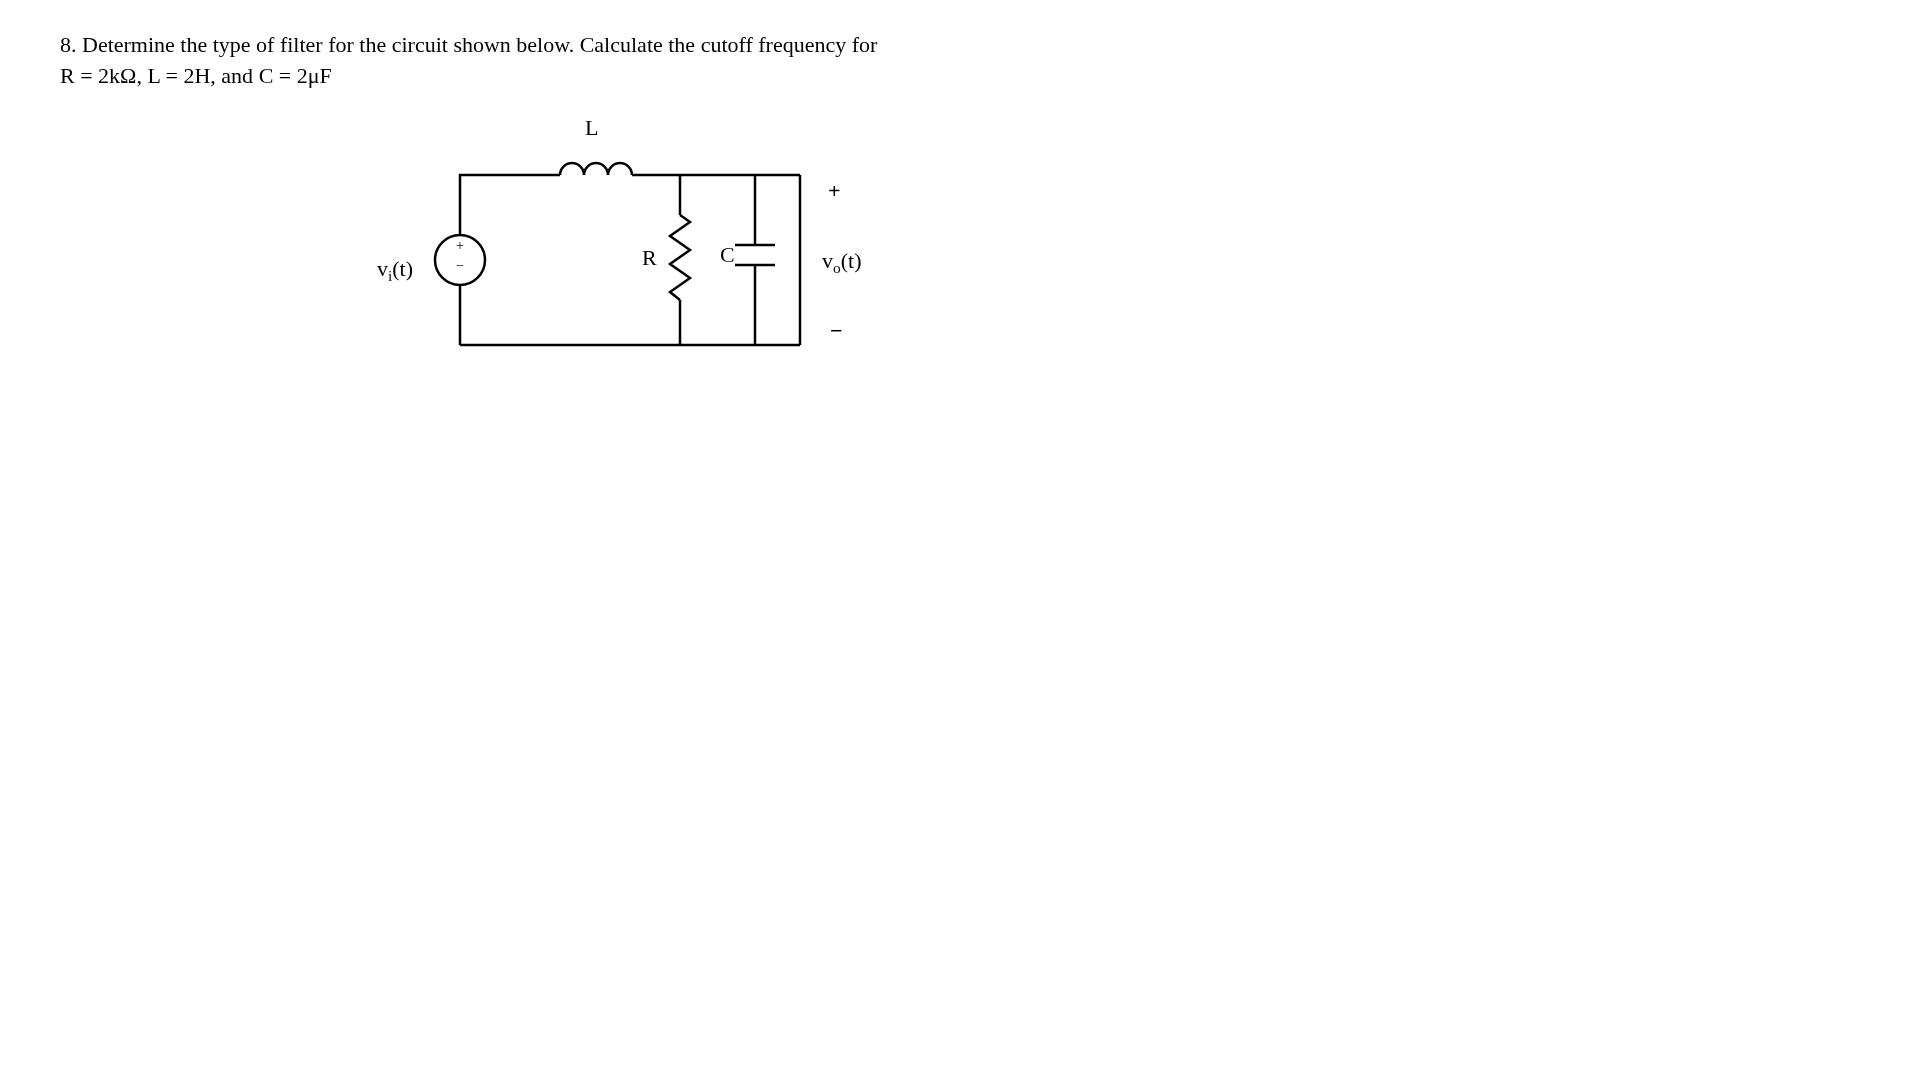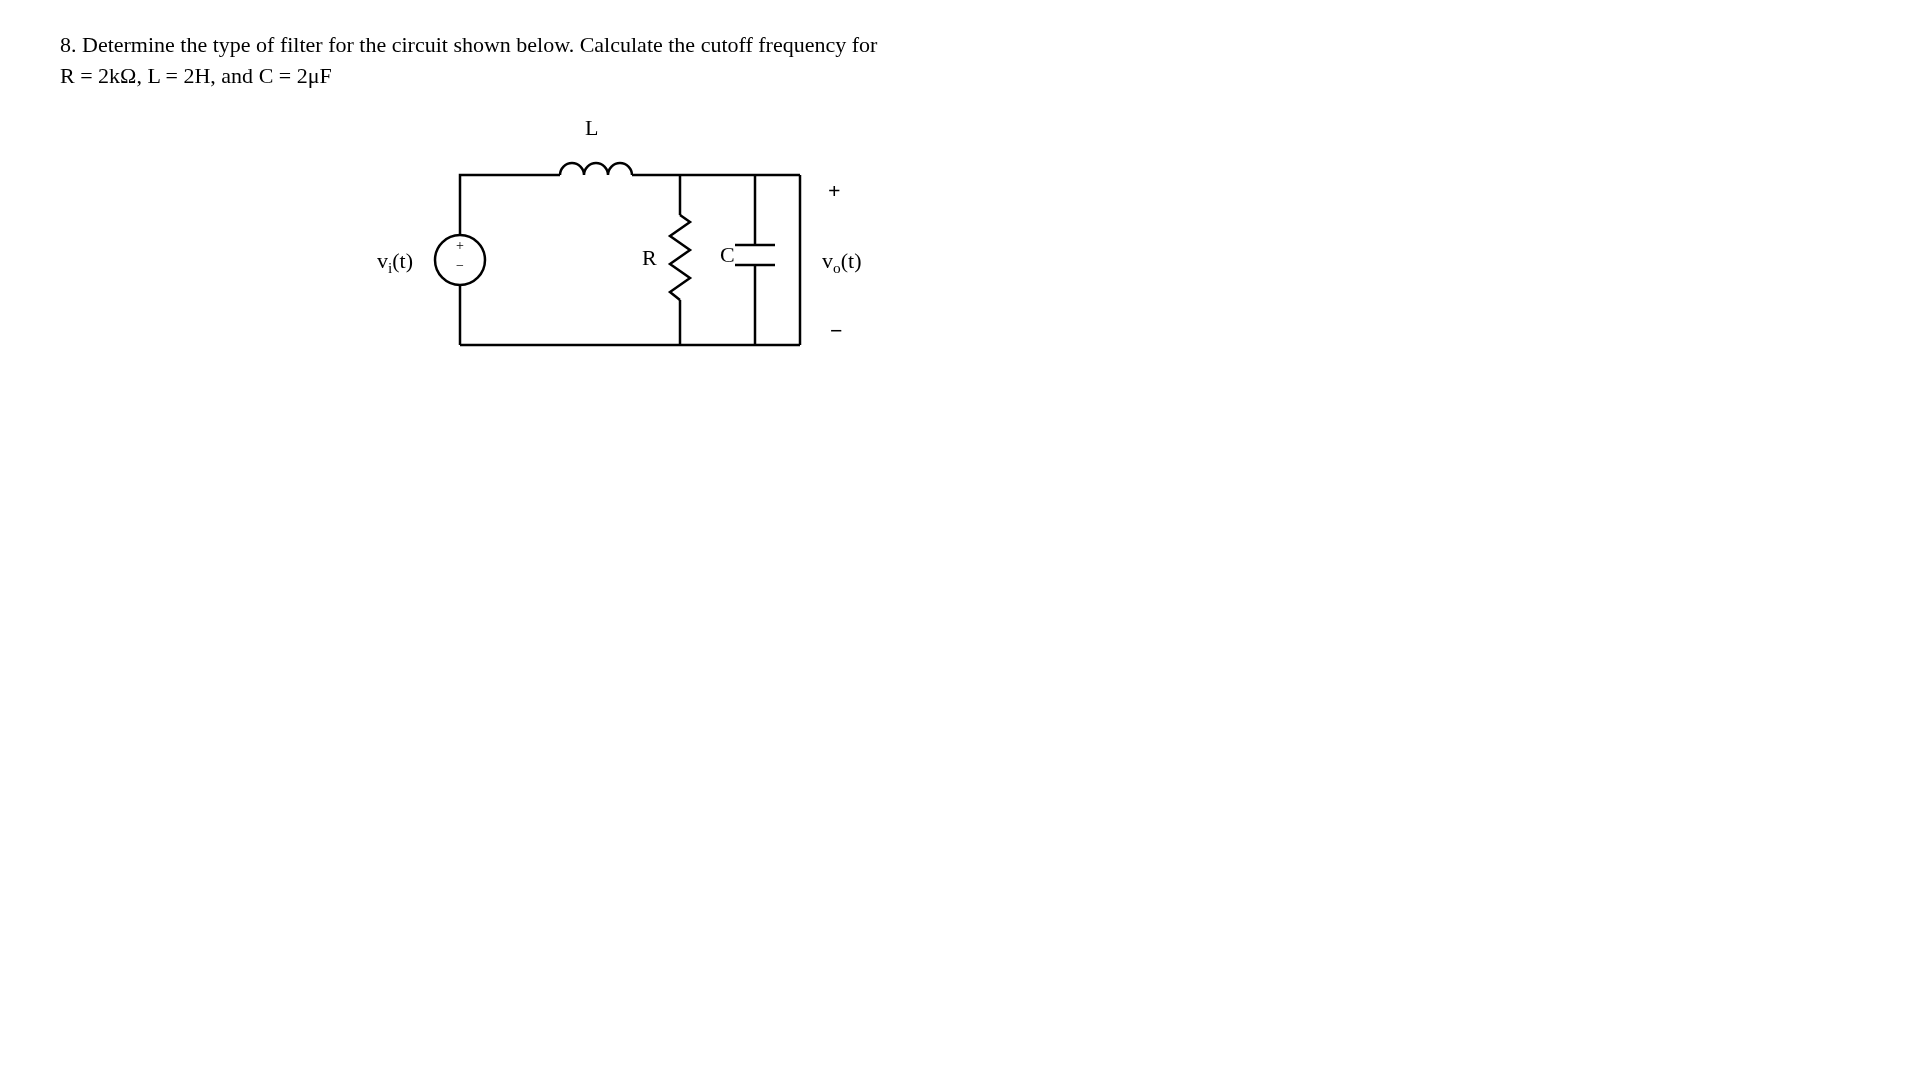--- a/index.html
+++ b/index.html
@@ -80,21 +80,21 @@
   
   <div class="label" style="left:205px; top:-5px;">L</div>
   
   
   <div class="label" style="left:262px; top:125px;">R</div>
   
   
   <div class="label" style="left:340px; top:122px;">C</div>
   
   
-  <div class="label" style="left:-3px; top:128px;">
+  <div class="label" style="left:-3px; top:136px;">
     <span>v</span><sub>i</sub><span>(t)</span>
   </div>
   
   
   <div class="label" style="left:442px; top:128px;">
     <span>v</span><sub>o</sub><span>(t)</span>
   </div>
   
   
   <div class="label" style="left:448px; top:58px; font-weight:bold;">+</div>

